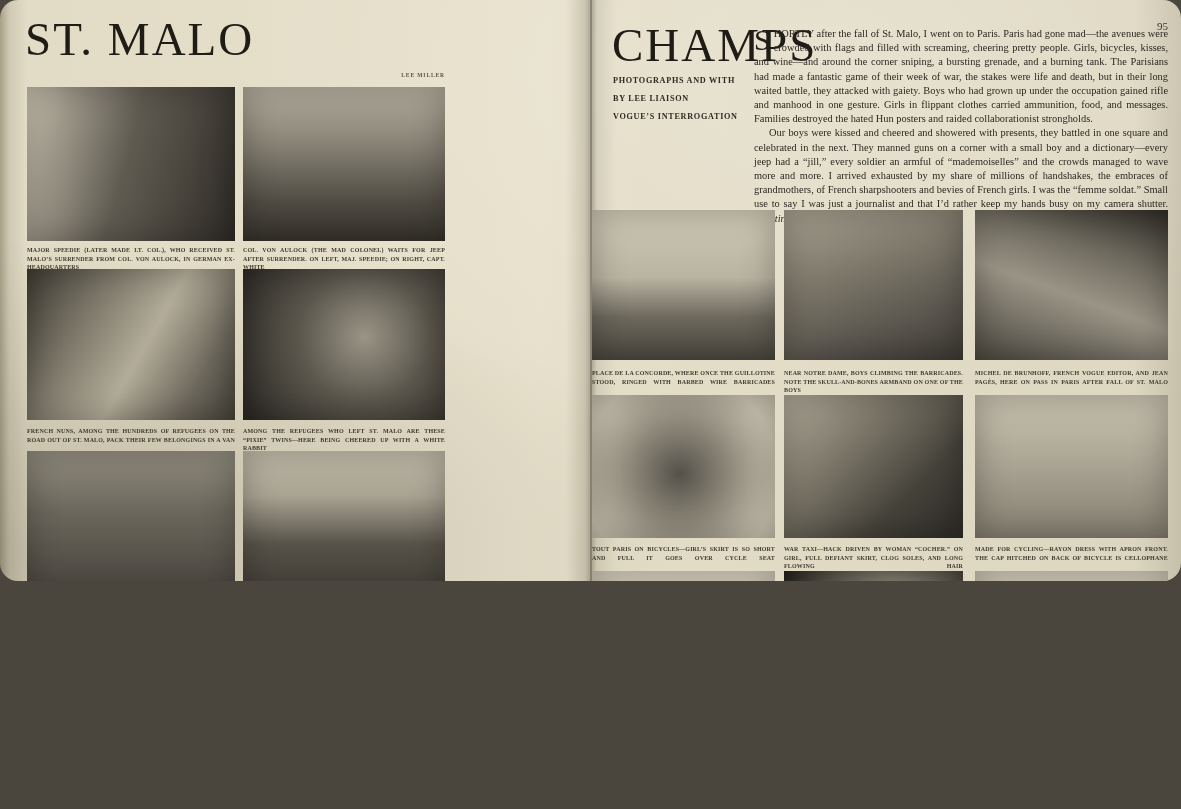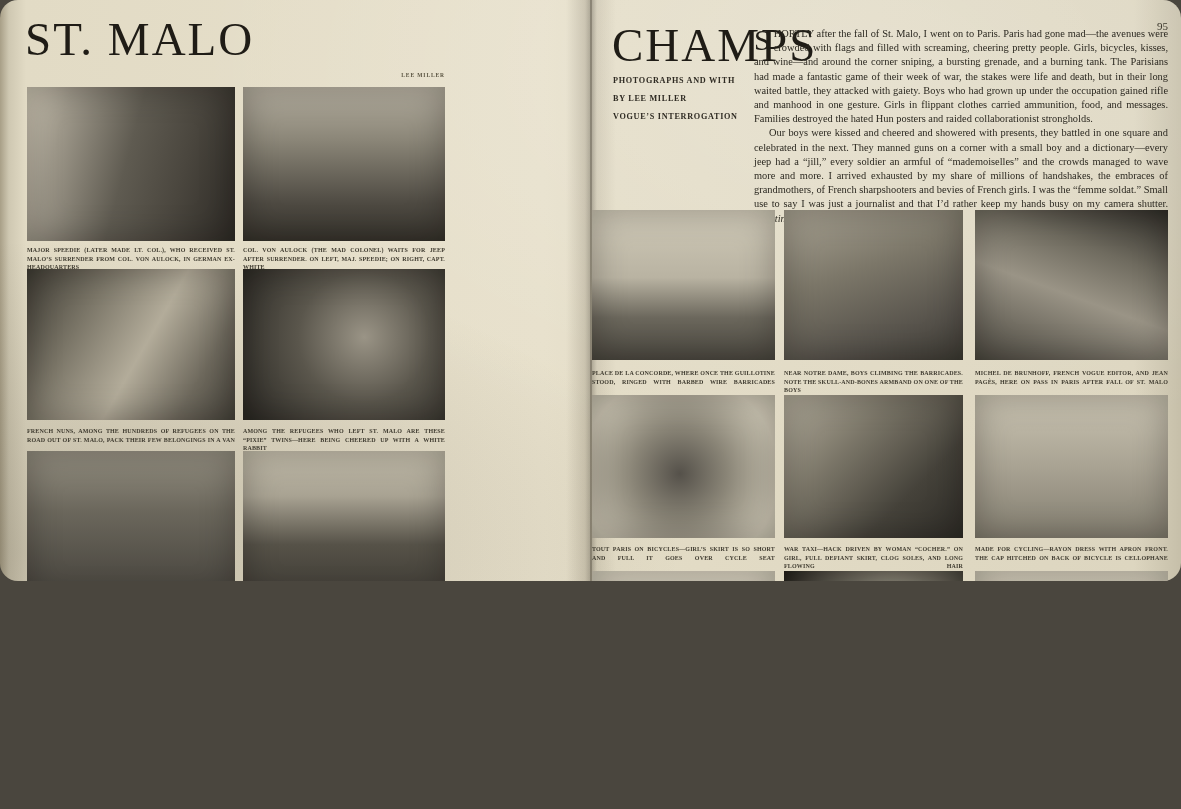--- a/index.html
+++ b/index.html
@@ -91,21 +91,21 @@
   <p class="cap" style="left:243px;top:608px;width:202px">LIAISON OFFICER JEAN PAGÈS—ONE OF VOGUE’S ARTISTS AT WAR—NEGOTIATED THE SURRENDER OF CAP FRÉHEL, SISTER FORT</p>
 
   <figure class="ph ph7" style="left:27px;top:633px;width:208px;height:144px"></figure>
   <figure class="ph ph8" style="left:243px;top:633px;width:202px;height:144px"></figure>
   <p class="cap" style="left:27px;top:785px;width:208px">INTERROGATION OF A FRENCHWOMAN WHO HAS HAD HER HAIR SHAVED FOR CONSORTING WITH GERMANS—NOTE HER EARRINGS</p>
   <p class="cap" style="left:243px;top:785px;width:202px">PHOTOGRAPH TAKEN FROM INSIDE OF A FLYING ROBOMB SITE NEAR VALOGNES. NOTE HEAVY CAMOUFLAGE DRAPING OUTSIDE</p>
 
   <div class="pageno">95</div>
   <h1 class="title title-right">CHAMPS</h1>
   <p class="byline" style="top:76px">PHOTOGRAPHS AND WITH</p>
-  <p class="byline" style="top:94px">BY LEE MILLER</p>
+  <p class="byline" style="top:94px">BY LEE LIAISON</p>
   <p class="byline" style="top:112px">VOGUE’S INTERROGATION</p>
 
   <div class="body-text">
     <p><span class="dropcap">S</span><span>HORTLY after the fall of St. Malo, I went on to Paris. Paris had gone mad—the avenues were crowded with flags and filled with screaming, cheering pretty people. Girls, bicycles, kisses, and wine—and around the corner sniping, a bursting grenade, and a burning tank. The Parisians had made a fantastic game of their week of war, the stakes were life and death, but in their long waited battle, they attacked with gaiety. Boys who had grown up under the occupation gained rifle and manhood in one gesture. Girls in flippant clothes carried ammunition, food, and messages. Families destroyed the hated Hun posters and raided collaborationist strongholds.</span></p>
     <p class="para2"><span>Our boys were kissed and cheered and showered with presents, they battled in one square and celebrated in the next. They manned guns on a corner with a small boy and a dictionary—every jeep had a “jill,” every soldier an armful of “mademoiselles” and the crowds managed to wave more and more. I arrived exhausted by my share of millions of handshakes, the embraces of grandmothers, of French sharpshooters and bevies of French girls. I was the “femme soldat.” Small use to say I was just a journalist and that I’d rather keep my hands busy on my camera shutter. </span><span class="continued">(Continued on page 147)</span></p>
   </div>
 
   <figure class="ph ph9" style="left:592px;top:210px;width:183px;height:150px"></figure>
   <figure class="ph ph10" style="left:784px;top:210px;width:179px;height:150px"></figure>
   <figure class="ph ph11" style="left:975px;top:210px;width:193px;height:150px"></figure>

